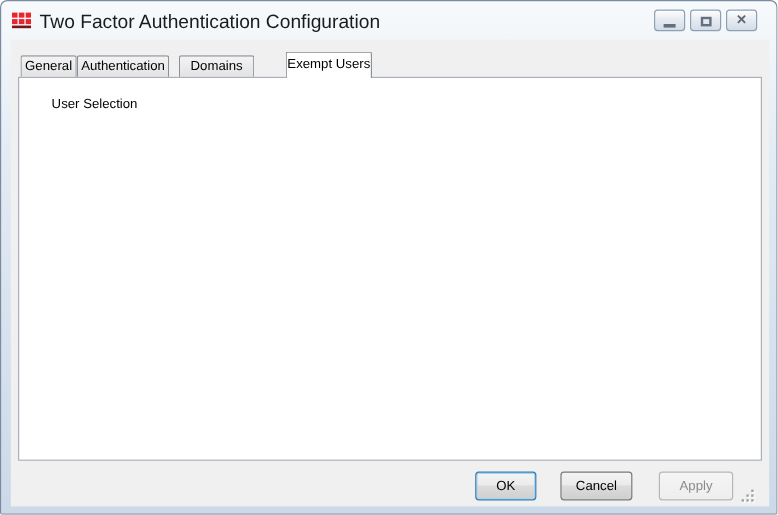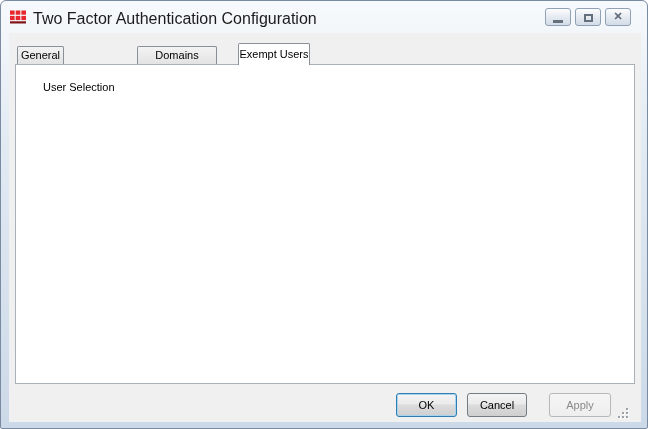--- a/index.html
+++ b/index.html
@@ -115,21 +115,24 @@
     <div class="winbtn" style="left:604px;">
       <span class="glyph-close">✕</span>
     </div>
   </div>
 
   <div class="client"></div>
 
   <div class="tab" style="left:16px; width:47px;">
     <span>General</span>
   </div>
-  <div class="tab" style="left:136px; width:80px;">
+  <div class="tab" style="left:63px; width:77px;">
+    <span>Authentication</span>
+  </div>
+  <div class="tab" style="left:148px; width:63px;">
     <span>Domains</span>
   </div>
   <div class="tab active" style="left:197px; width:72px;margin-left:40px;">
     <span>Exempt Users</span>
   </div>
 
   <div class="page"></div>
 
   <div class="groupbox"></div>
   <span class="legend">User Selection</span>
@@ -172,21 +175,21 @@
       <span>CORP\FW_Admin</span>
     </div>
   </div>
 
   <div class="checkbox">
     <span class="check">✓</span>
   </div>
   <span class="lbl" style="left:377px; top:354px;">Cache User Groups (days; Unlimited = 0):</span>
   <input class="numfield" type="text" value="30" style="">
 
-  <div class="btn default" style="left:395px; width:61px;">
+  <div class="btn default" style="left:395px; width:51px;">
     <span>OK</span>
   </div>
   <div class="btn" style="left:466px; width:60px;">
     <span>Cancel</span>
   </div>
   <div class="btn disabled" style="left:548px; width:62px;">
     <span>Apply</span>
   </div>
 
   <div class="grip">

